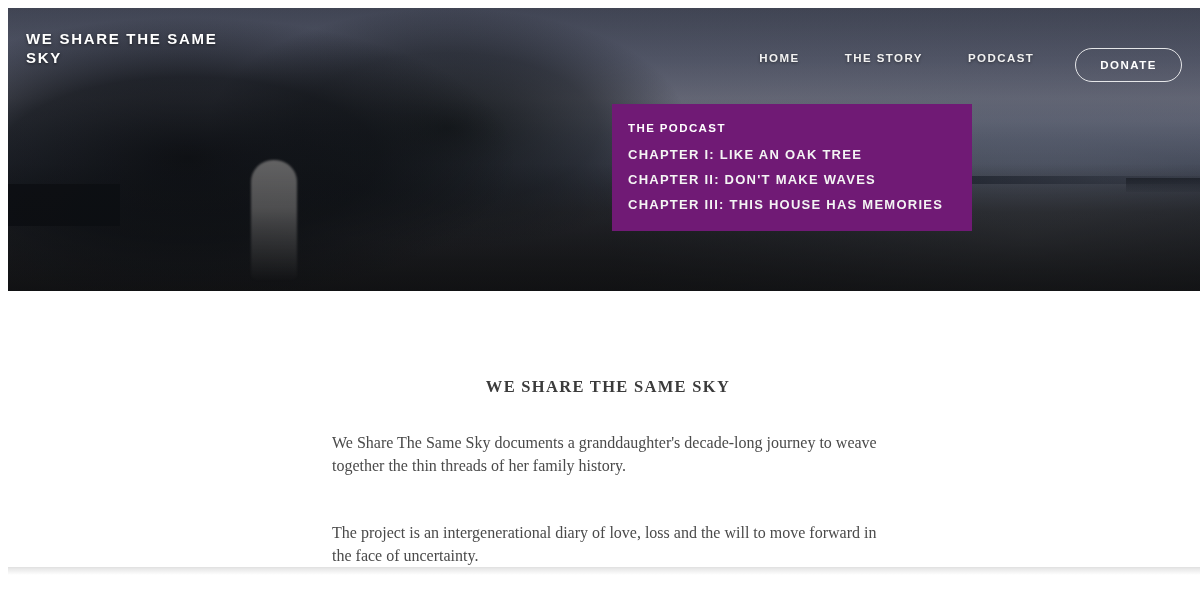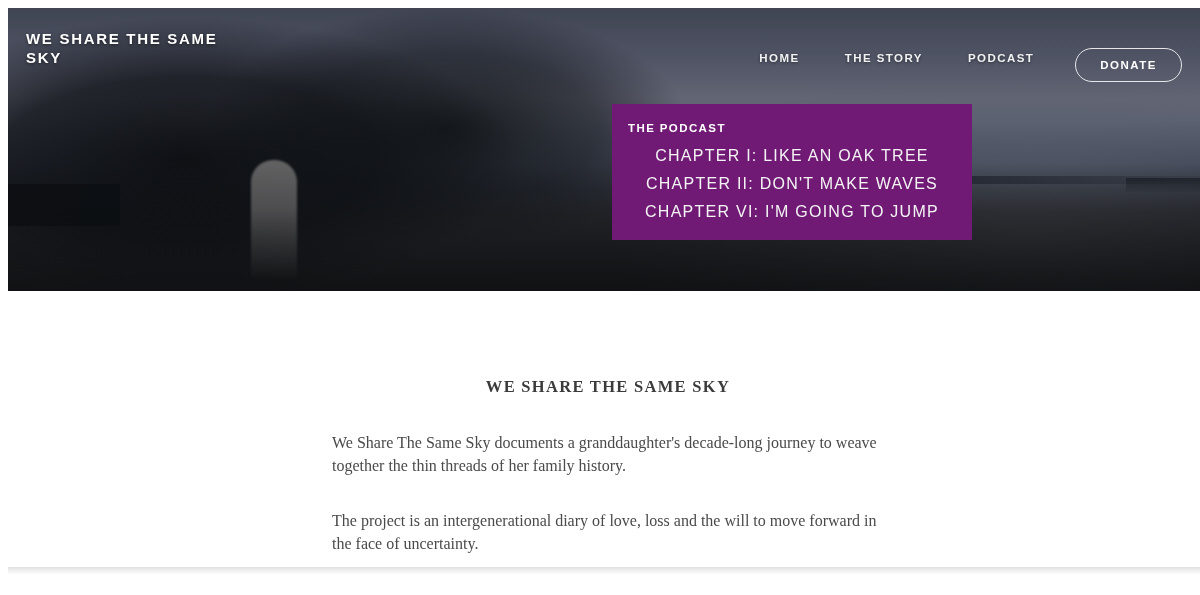--- a/index.html
+++ b/index.html
@@ -125,28 +125,27 @@
     color: #ffffff;
     font-size: 11.5px;
     font-weight: 600;
     letter-spacing: 1.4px;
     text-transform: uppercase;
     padding: 6px 16px 8px 16px;
     white-space: nowrap;
   }
   .dropdown-item {
     color: #f4f4f4;
-    font-size: 16px;
-    font-weight: 400;
+    font-size: 13px;
+    font-weight: 700;
     letter-spacing: 1.25px;
     text-transform: uppercase;
     padding: 5px 16px;
     cursor: pointer;
     white-space: nowrap;
-    text-align: center;
   }
 
   
   .main {
     position: relative;
     width: 1200px;
     height: 294px;
     background: #ffffff;
     padding-top: 82px;
   }
@@ -160,21 +159,21 @@
     text-transform: uppercase;
   }
   .para {
     width: 560px;
     margin: 26px auto 0 auto;
     font-family: "Liberation Serif", serif;
     font-size: 16px;
     line-height: 23px;
     color: #4a4a4a;
   }
-  .para.second { margin-top: 24px; }
+  .para.second { margin-top: 36px; }
 
   
   .bottom-strip {
     position: absolute;
     left: 0; bottom: 0;
     width: 1200px;
     height: 18px;
     background: #ffffff;
     border-top: 1px solid #e2e2e2;
   }
@@ -203,21 +202,21 @@
     <div class="nav-item">HOME</div>
     <div class="nav-item">THE STORY</div>
     <div class="nav-item">PODCAST</div>
     <div class="donate-btn">DONATE</div>
   </nav>
 
   <div class="dropdown">
     <div class="dropdown-heading">THE PODCAST</div>
     <div class="dropdown-item">CHAPTER I: LIKE AN OAK TREE</div>
     <div class="dropdown-item">CHAPTER II: DON'T MAKE WAVES</div>
-    <div class="dropdown-item">CHAPTER VI: I'M GOING TO JUMP</div>
+    <div class="dropdown-item">CHAPTER III: THIS HOUSE HAS MEMORIES</div>
   </div>
 </div>
 
 <main class="main">
   <h1 class="main-title">WE SHARE THE SAME SKY</h1>
   <p class="para">We Share The Same Sky documents a granddaughter's decade-long journey to weave together the thin threads of her family history.</p>
   <p class="para second">The project is an intergenerational diary of love, loss and the will to move forward in the face of uncertainty.</p>
   <div class="bottom-strip"></div>
 </main>
 

